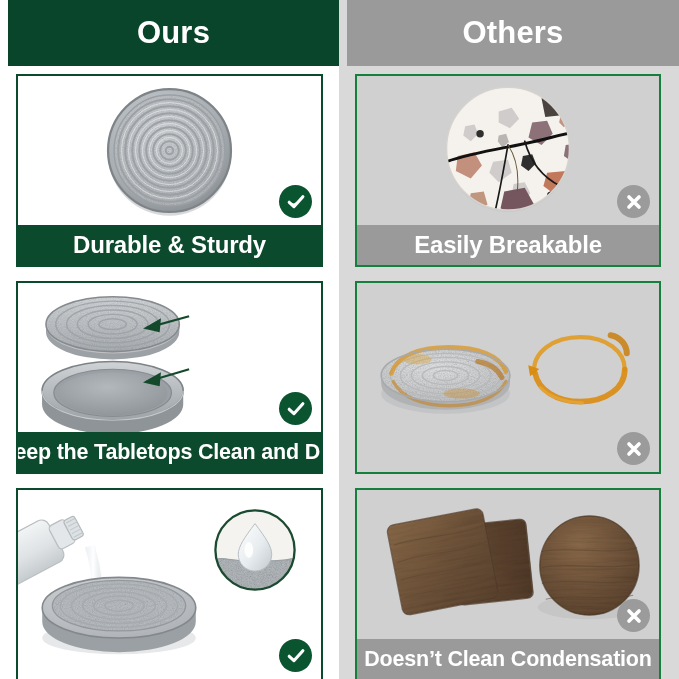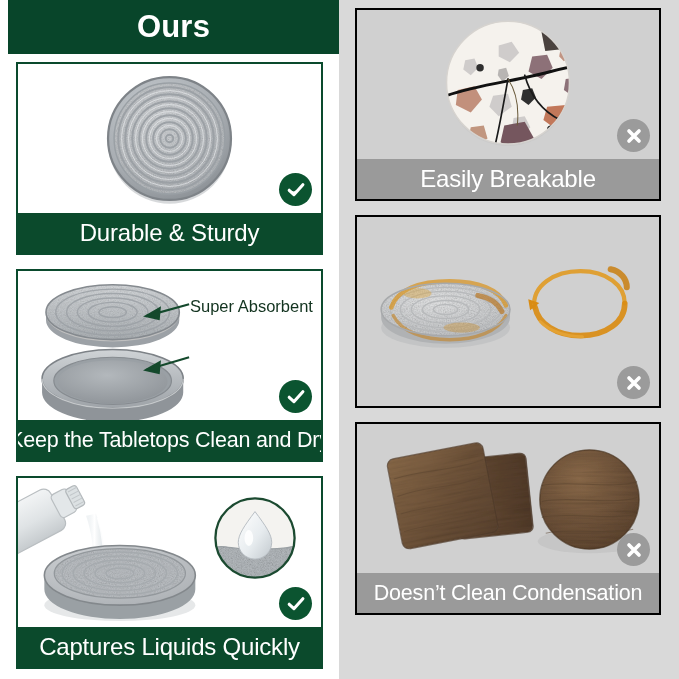--- a/index.html
+++ b/index.html
@@ -22,21 +22,21 @@
   
   .col {
     position: relative;
     height: 679px;
   }
   .col-ours   { width: 339px; background: #ffffff; }
   .col-others { width: 340px; background: #d9d9d9; }
 
   
   .col-header {
-    height: 54px;
+    height: 66px;
     display: flex;
     align-items: center;
     justify-content: center;
     color: #ffffff;
     font-weight: bold;
     font-size: 31px;
     letter-spacing: .2px;
     margin-left: 8px;
   }
   .col-ours   .col-header { background: #08452a; }
@@ -53,35 +53,35 @@
   .col-others .cards { padding: 8px 18px 10px 16px; }
 
   .card {
     position: relative;
     flex: 1;
     display: flex;
     flex-direction: column;
     overflow: hidden;
   }
   .col-ours .card   { border: 2px solid #0a4a2d; background: #ffffff; }
-  .col-others .card { border: 2px solid #000000; background: #d0d0d0; }
+  .col-others .card { border: 2px solid #15803d; background: #d0d0d0; }
 
   .card-figure {
     position: relative;
     flex: 1;
     overflow: hidden;
   }
 
   .card-label {
     height: 40px;
     display: flex;
     align-items: center;
     justify-content: center;
     color: #ffffff;
-    font-weight: normal;
+    font-weight: bold;
     font-size: 24px;
     white-space: nowrap;
     letter-spacing: -.2px;
   }
   .col-ours .card-label   { background: #0b4a2c; }
   .col-others .card-label { background: #9a9a9a; }
   .card-label.tight { font-size: 21.5px; }
 
   
   .badge {
@@ -235,21 +235,20 @@
               <path d="M20 110 A72 30 0 0 0 164 110" fill="none" stroke="#e2e5e7" stroke-width="1.2" opacity=".7"></path>
 
               <g stroke="#14492c" stroke-width="2.2" fill="#14492c">
                 <line x1="170" y1="34" x2="126" y2="46"></line>
                 <path d="M126 46 L140 38 L139 49 Z"></path>
                 <line x1="170" y1="88" x2="126" y2="101"></line>
                 <path d="M126 101 L140 93 L139 104 Z"></path>
               </g>
             </svg>
           </div>
-          <div class="anno anno-1">Super Absorbent</div>
           <div class="badge badge-check">
             <svg width="22" height="22" viewBox="0 0 24 24">
               <path d="M4.6 12.3 L9.7 17.1 L19.5 6.3" fill="none" stroke="#ffffff" stroke-width="3.4" stroke-linecap="round" stroke-linejoin="round"></path>
             </svg>
           </div>
         </div>
         <div class="card-label tight">Keep the Tabletops Clean and Dry</div>
       </div>
 
       <div class="card">
@@ -346,28 +345,30 @@
               <circle cx="50" cy="50" r="45" fill="none" stroke="#1b4a30" stroke-width="2.6"></circle>
             </svg>
           </div>
 
           <div class="badge badge-check">
             <svg width="22" height="22" viewBox="0 0 24 24">
               <path d="M4.6 12.3 L9.7 17.1 L19.5 6.3" fill="none" stroke="#ffffff" stroke-width="3.4" stroke-linecap="round" stroke-linejoin="round"></path>
             </svg>
           </div>
         </div>
-        <div class="card-label">Captures Liquids Quickly</div>
       </div>
 
     </div>
   </div>
 
   <div class="col col-others">
 
+    <div class="col-header">
+      <span>Others</span>
+    </div>
 
     <div class="cards">
 
       <div class="card">
         <div class="card-figure">
           <div class="fig">
             <svg viewBox="0 0 300 160" preserveAspectRatio="xMidYMid meet">
               <defs>
                 <clipPath id="terrClip">
                     <circle cx="150" cy="78" r="66"></circle>

